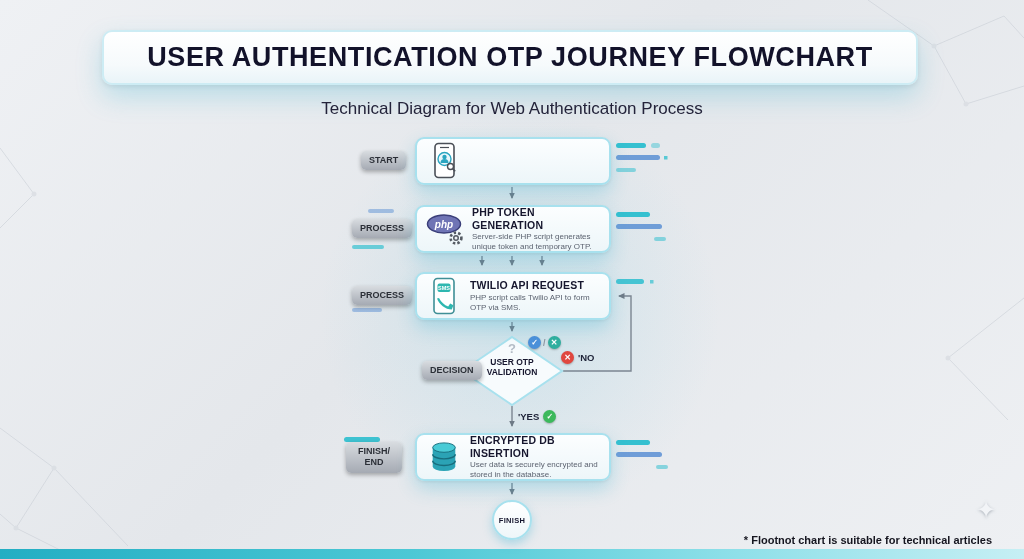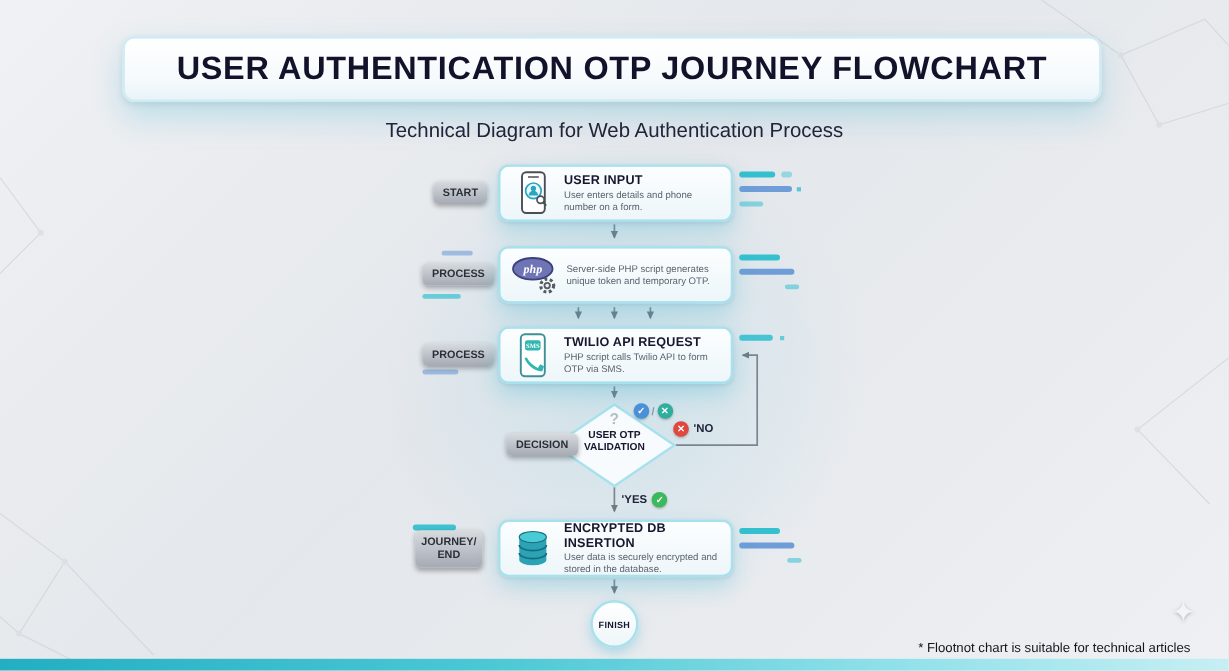--- a/index.html
+++ b/index.html
@@ -17,21 +17,21 @@
     box-shadow:0 12px 26px rgba(62,181,208,.28),0 2px 5px rgba(0,0,0,.08);}
   .title-text{font-size:27px;font-weight:bold;color:#12122a;letter-spacing:.6px;}
   .subtitle{position:absolute;left:0;top:99px;width:100%;text-align:center;
     font-size:17px;font-weight:500;color:#23233a;}
 
   .node{position:absolute;left:415px;width:196px;height:48px;box-sizing:border-box;
     display:flex;align-items:center;gap:7px;padding:4px 8px;border-radius:9px;
     background:linear-gradient(180deg,#fcfeff,#edf6f9);
     border:2px solid #a8e1ee;
     box-shadow:0 8px 18px rgba(61,178,209,.30),0 1px 3px rgba(0,0,0,.08);z-index:3;}
-  .node-icon{flex:0 0 38px;display:flex;align-items:center;justify-content:center;font-family:Liberation Serif, serif;}
+  .node-icon{flex:0 0 38px;display:flex;align-items:center;justify-content:center;}
   .node-text{flex:1;min-width:0;}
   .node-title{font-size:10.5px;font-weight:bold;color:#16162e;letter-spacing:.2px;line-height:1.15;}
   .node-desc{font-size:8px;color:#5c6370;line-height:1.25;margin-top:1px;}
 
   .stage{position:absolute;z-index:3;background:linear-gradient(180deg,#d8dce0,#a5aab3);
     border-radius:5px;padding:4px 8px;font-size:9px;font-weight:bold;color:#2b2f37;
     box-shadow:0 2px 4px rgba(0,0,0,.30);text-align:center;line-height:1.25;box-sizing:border-box;}
 
   .decision-text{position:absolute;left:464px;top:342px;width:96px;text-align:center;z-index:3;}
   .decision-q{font-size:13px;font-weight:bold;color:#b4bcc6;line-height:1;}
@@ -46,21 +46,21 @@
   .mini{display:inline-flex;width:13px;height:13px;border-radius:50%;color:#fff;
     font-size:8px;font-weight:bold;align-items:center;justify-content:center;
     box-shadow:0 1px 2px rgba(0,0,0,.25);flex:0 0 auto;}
   .mini.blue{background:#4a90d9}.mini.tealc{background:#2fae9f}
   .mini.red{background:#e0473f}.mini.green{background:#3cb95c}
   .mini-sep{font-size:9px;color:#8b94a0;font-weight:bold;margin:0 2px;}
   .mini-row{position:absolute;display:flex;align-items:center;z-index:4;}
   .branch-label{position:absolute;display:flex;align-items:center;gap:4px;z-index:4;
     font-size:9.5px;font-weight:bold;color:#20253a;}
 
-  .footer-note{position:absolute;right:32px;top:534px;font-size:11px;font-weight:normal;color:#15151f;z-index:4;}
+  .footer-note{position:absolute;right:32px;top:534px;font-size:11px;font-weight:bold;color:#15151f;z-index:4;}
   .bottom-bar{position:absolute;left:0;bottom:0;width:100%;height:10px;z-index:2;
     background:linear-gradient(90deg,#23aec3 0%,#4cc8d5 40%,#8fe0e9 72%,#c6eff4 100%);}
   .sparkle{position:absolute;left:976px;top:496px;font-size:24px;color:#f2f4f7;z-index:3;
     text-shadow:0 1px 3px rgba(130,140,152,.65);}
 </style>
 </head>
 <body>
 
 <div class="canvas">
 
@@ -126,53 +126,50 @@
 
   <div class="title-box">
     <div class="title-text">USER AUTHENTICATION OTP JOURNEY FLOWCHART</div>
   </div>
   <div class="subtitle">Technical Diagram for Web Authentication Process</div>
 
   <div class="stage" style="left:361px;top:151px;text-align:right;">START</div>
   <div class="stage" style="left:352px;top:219px;">PROCESS</div>
   <div class="stage" style="left:352px;top:286px;">PROCESS</div>
   <div class="stage" style="left:398px;top:361px;margin-left:24px;">DECISION</div>
-  <div class="stage" style="left:346px;top:442px;width:56px;padding:4px 4px;">JOURNEY/ END</div>
+  <div class="stage" style="left:346px;top:442px;width:56px;padding:4px 4px;">FINISH/ END</div>
 
   <div class="node" style="top:137px;">
     <div class="node-icon">
       <svg width="30" height="38" viewBox="0 0 30 38">
         <rect x="6" y="1.5" width="19" height="34" rx="3.5" fill="#ffffff" stroke="#4a4f57" stroke-width="1.6"></rect>
         <line x1="11" y1="5.5" x2="20" y2="5.5" stroke="#4a4f57" stroke-width="1.2"></line>
         <circle cx="15.5" cy="17" r="6.5" fill="#eaf7fb" stroke="#2aa5c0" stroke-width="1.4"></circle>
         <circle cx="15.5" cy="15" r="2.2" fill="#2aa5c0"></circle>
         <path d="M11.5 21 a4 4 0 0 1 8 0 z" fill="#2aa5c0"></path>
         <circle cx="21.5" cy="24.5" r="3" fill="none" stroke="#4a4f57" stroke-width="1.4"></circle>
         <line x1="23.6" y1="26.7" x2="26.2" y2="29.3" stroke="#4a4f57" stroke-width="1.6"></line>
       </svg>
     </div>
-    <div class="node-text">
-      <div class="node-title">USER INPUT</div>
-      <div class="node-desc">User enters details and phone number on a form.</div>
-    </div>
   </div>
 
   <div class="node" style="top:205px;">
     <div class="node-icon">
       <svg width="40" height="36" viewBox="0 0 40 36">
         <ellipse cx="19" cy="13" rx="16.5" ry="9" fill="#6f74b5" stroke="#3b3f7a" stroke-width="1.5"></ellipse>
         <text x="19" y="16.8" text-anchor="middle" font-size="10" font-style="italic" font-weight="bold" fill="#ffffff">php</text>
         <g>
           <circle cx="31" cy="27" r="5.4" fill="none" stroke="#555b63" stroke-width="2.6" stroke-dasharray="2.4 2.1"></circle>
           <circle cx="31" cy="27" r="3" fill="#555b63"></circle>
           <circle cx="31" cy="27" r="1.5" fill="#eef1f4"></circle>
         </g>
       </svg>
     </div>
     <div class="node-text">
+      <div class="node-title">PHP TOKEN GENERATION</div>
       <div class="node-desc">Server-side PHP script generates unique token and temporary OTP.</div>
     </div>
   </div>
 
   <div class="node" style="top:272px;">
     <div class="node-icon">
       <svg width="28" height="38" viewBox="0 0 28 38">
         <rect x="4" y="1.5" width="20" height="35" rx="3.5" fill="#ffffff" stroke="#3f8f96" stroke-width="1.6"></rect>
         <rect x="7.5" y="6.5" width="13" height="8.5" rx="2" fill="#2fb7b0"></rect>
         <text x="14" y="12.8" text-anchor="middle" font-size="5.5" font-weight="bold" fill="#ffffff">SMS</text>

